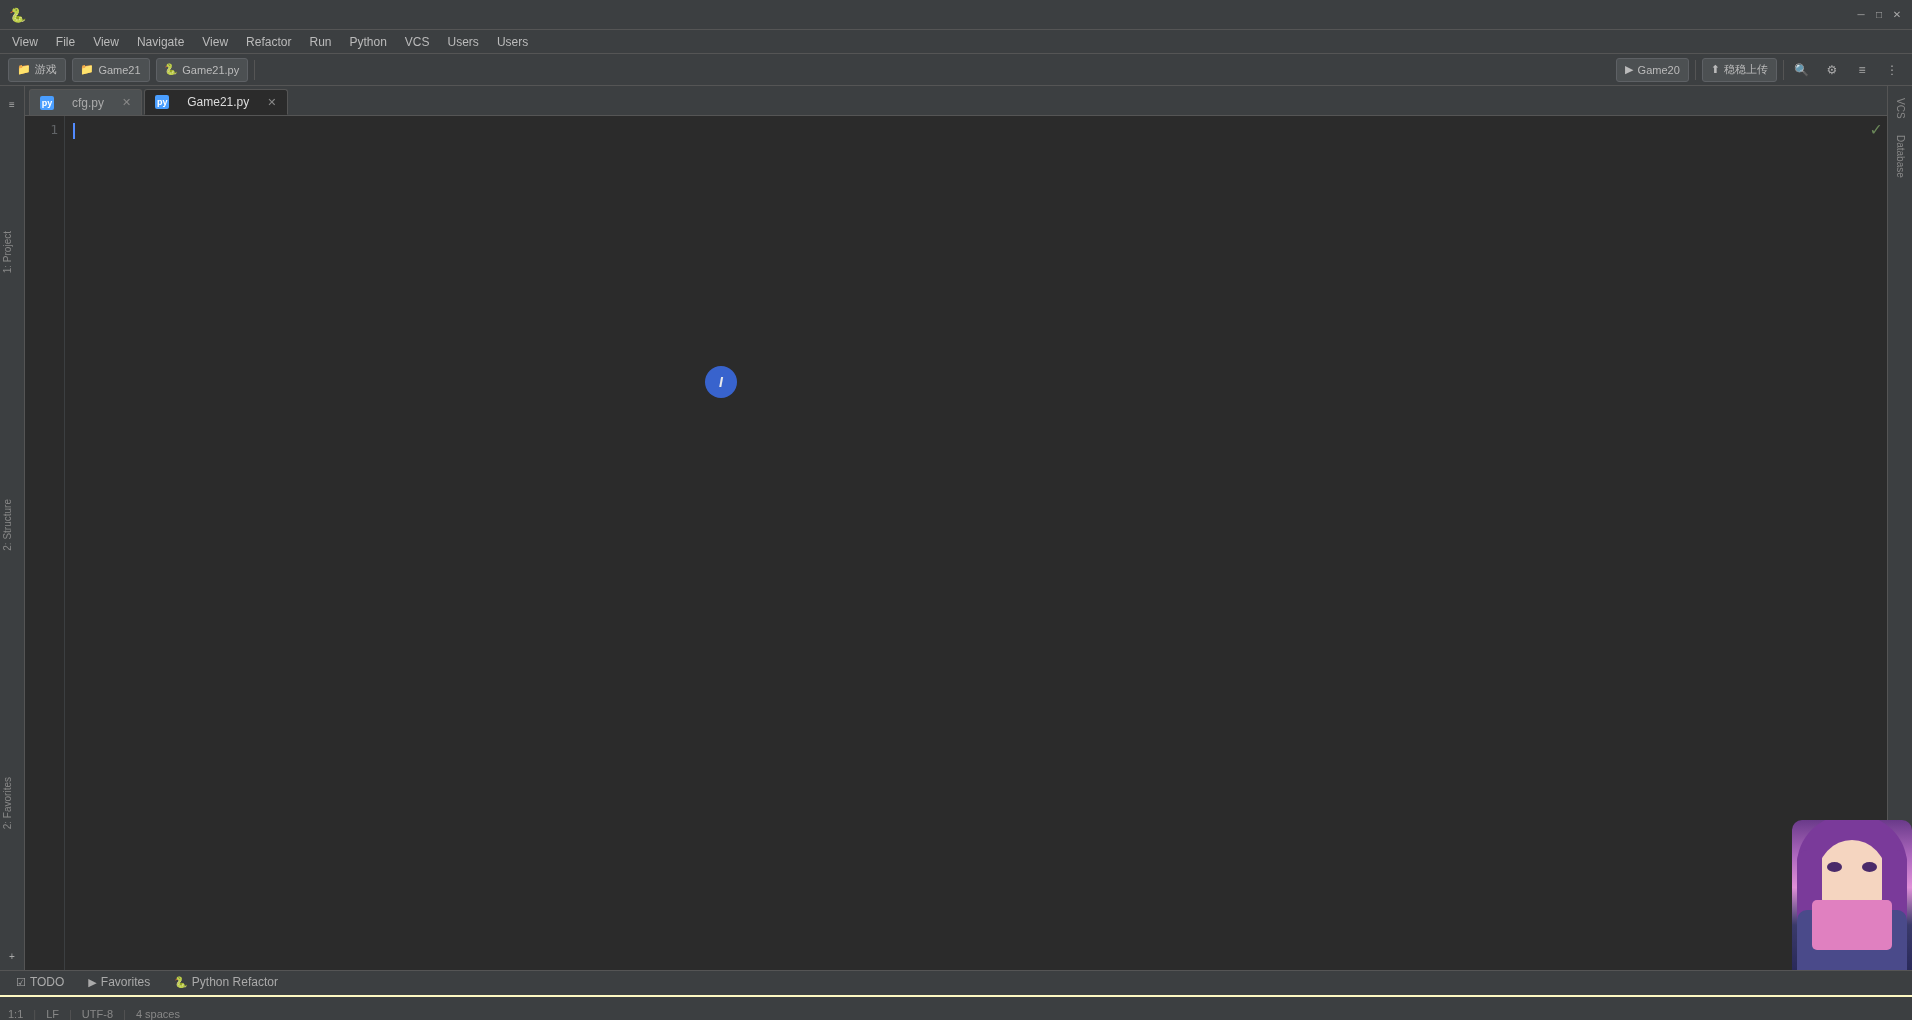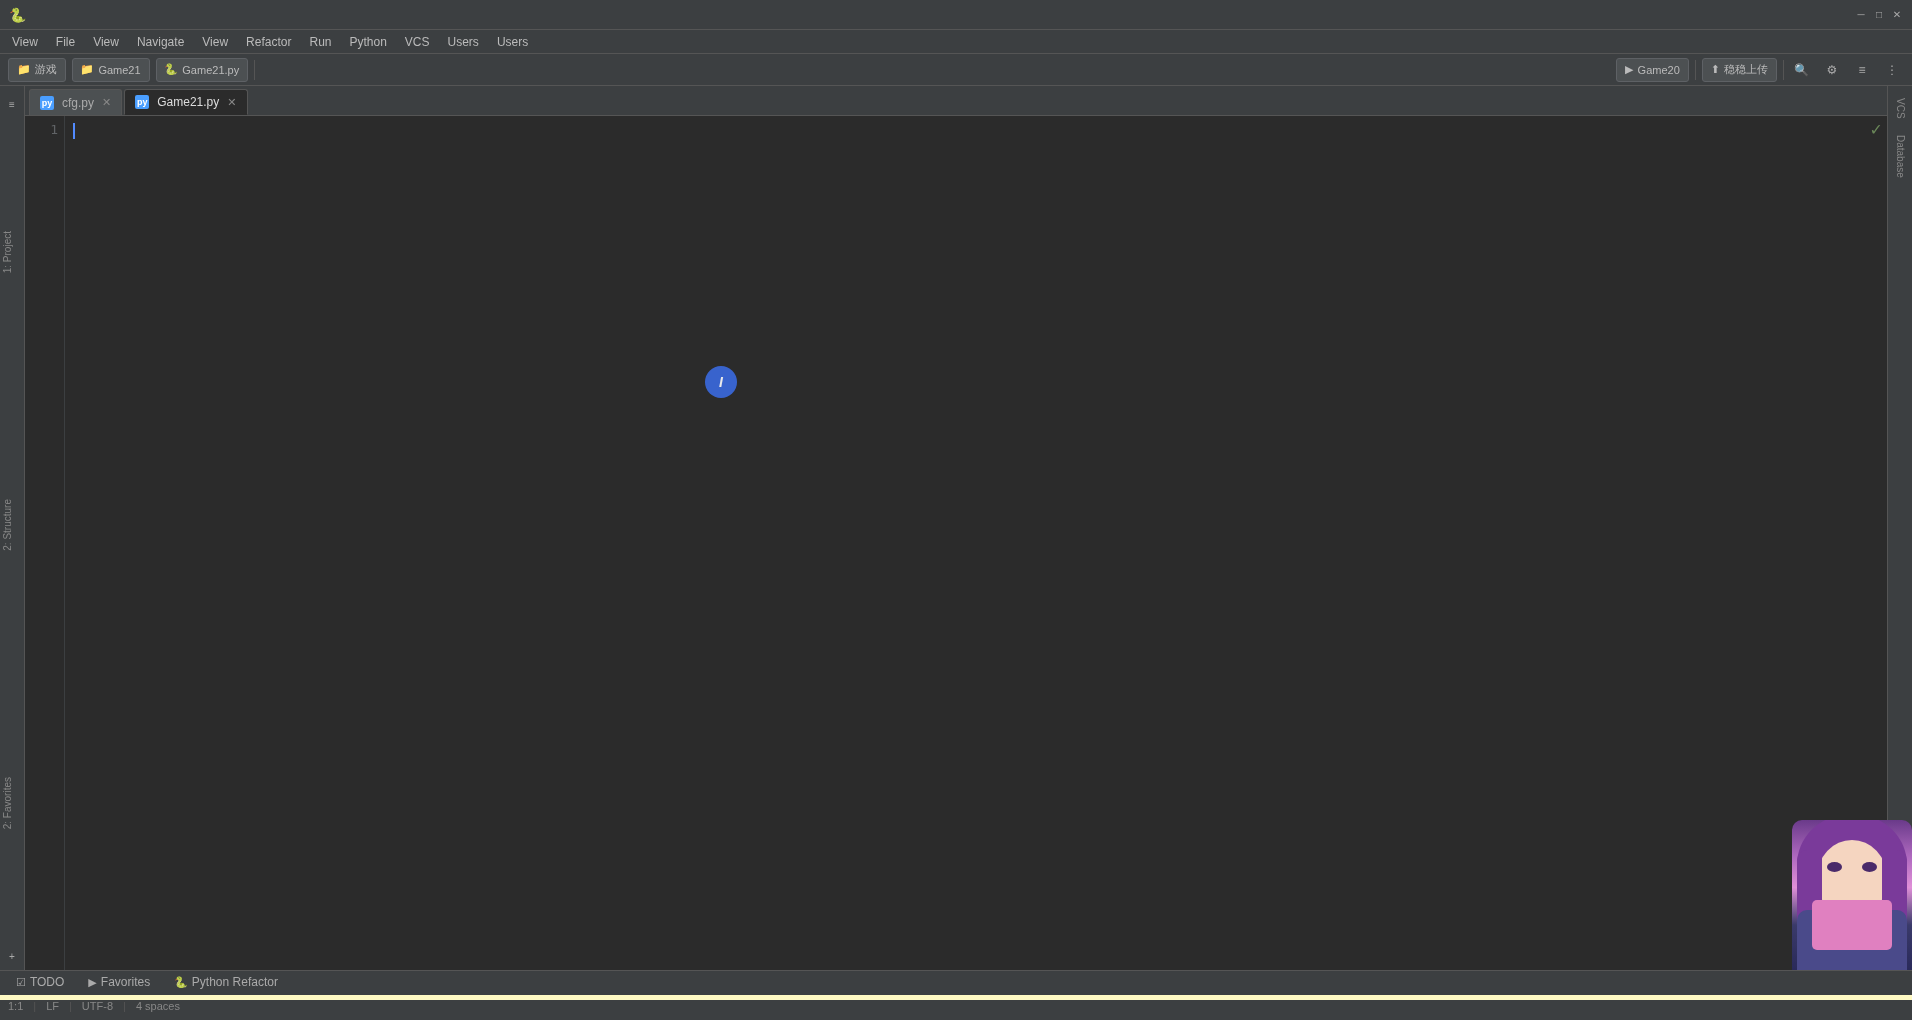--- a/index.html
+++ b/index.html
@@ -166,21 +166,21 @@
       display: flex;
       align-items: flex-end;
       border-bottom: 1px solid #555;
       padding: 0 4px;
     }
     .tab {
       height: 26px;
       padding: 0 10px;
       display: flex;
       align-items: center;
-      gap: 8px;
+      gap: 18px;
       background: #4c5052;
       border: 1px solid #555;
       border-bottom: none;
       border-radius: 3px 3px 0 0;
       cursor: pointer;
       font-size: 12px;
       color: #aaa;
       margin-right: 2px;
     }
     .tab.active {
@@ -302,23 +302,23 @@
       border-bottom: 2px solid transparent;
     }
     .bottom-tab .btab-icon {
       font-size: 11px;
     }
 
     
     #status-bar {
       height: 25px;
       background: #3c3f41;
-      border-top: 5px solid #fef9c3;
-      display: flex;
-      align-items: flex-start;
+      border-top: 2px solid #fef9c3;
+      display: flex;
+      align-items: flex-end;
       padding: 0 8px;
       gap: 8px;
       font-size: 11px;
       color: #888;
     }
     .status-item {
       display: flex;
       align-items: center;
       gap: 3px;
     }

